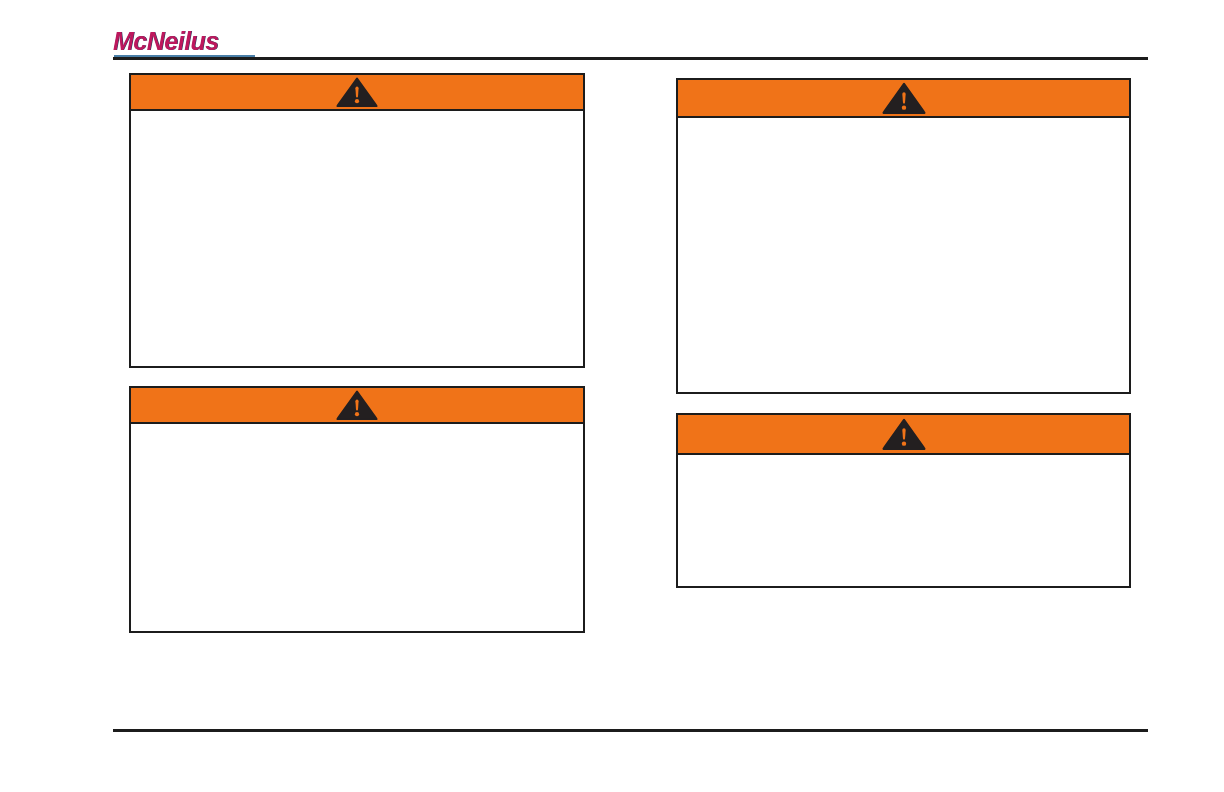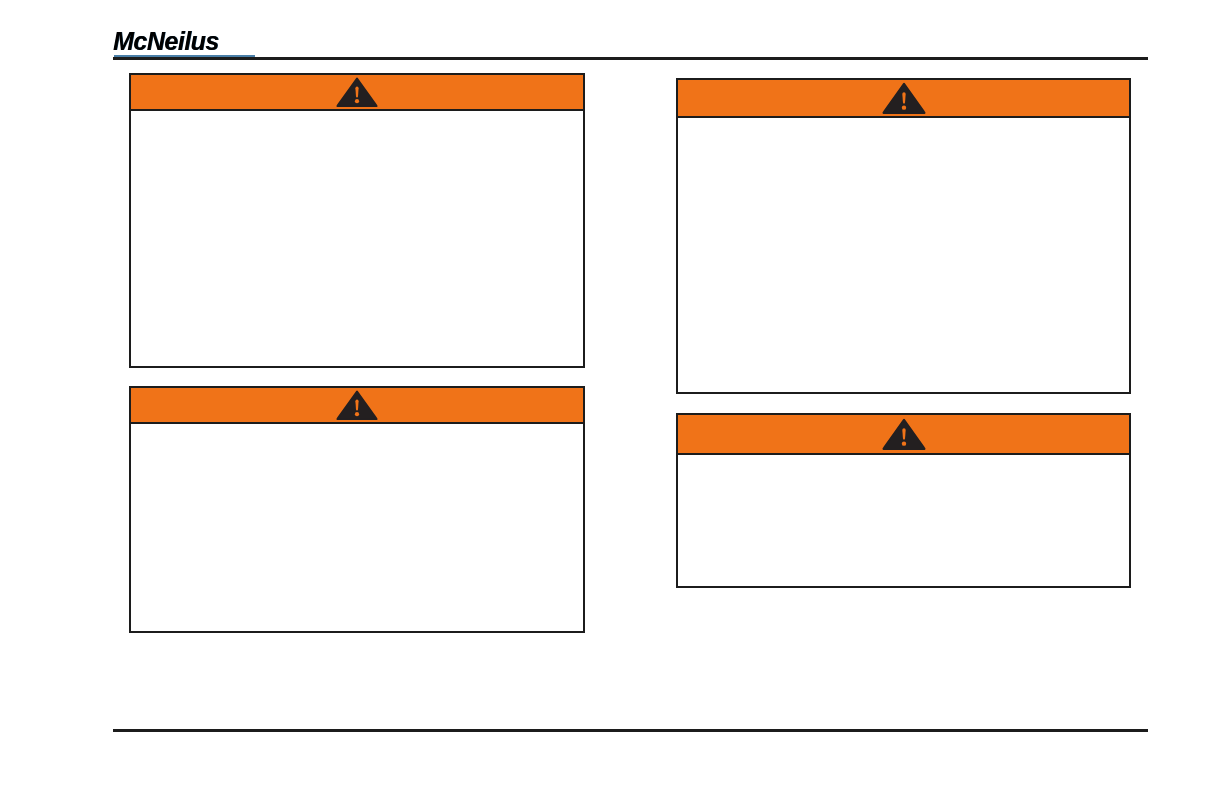--- a/index.html
+++ b/index.html
@@ -28,21 +28,21 @@
     top: 28px;
     width: 170px;
     height: 30px;
   }
   .brand-wordmark {
     font-family: "Liberation Sans", sans-serif;
     font-weight: bold;
     font-style: italic;
     font-size: 25px;
     letter-spacing: -0.5px;
-    color: #000000;
+    color: #be185d;
     line-height: 27px;
     white-space: nowrap;
     text-shadow: 0.5px 0 0 #17405f;
   }
   .brand-underline {
     position: absolute;
     left: 1px;
     top: 27px;
     width: 141px;
     height: 3px;

